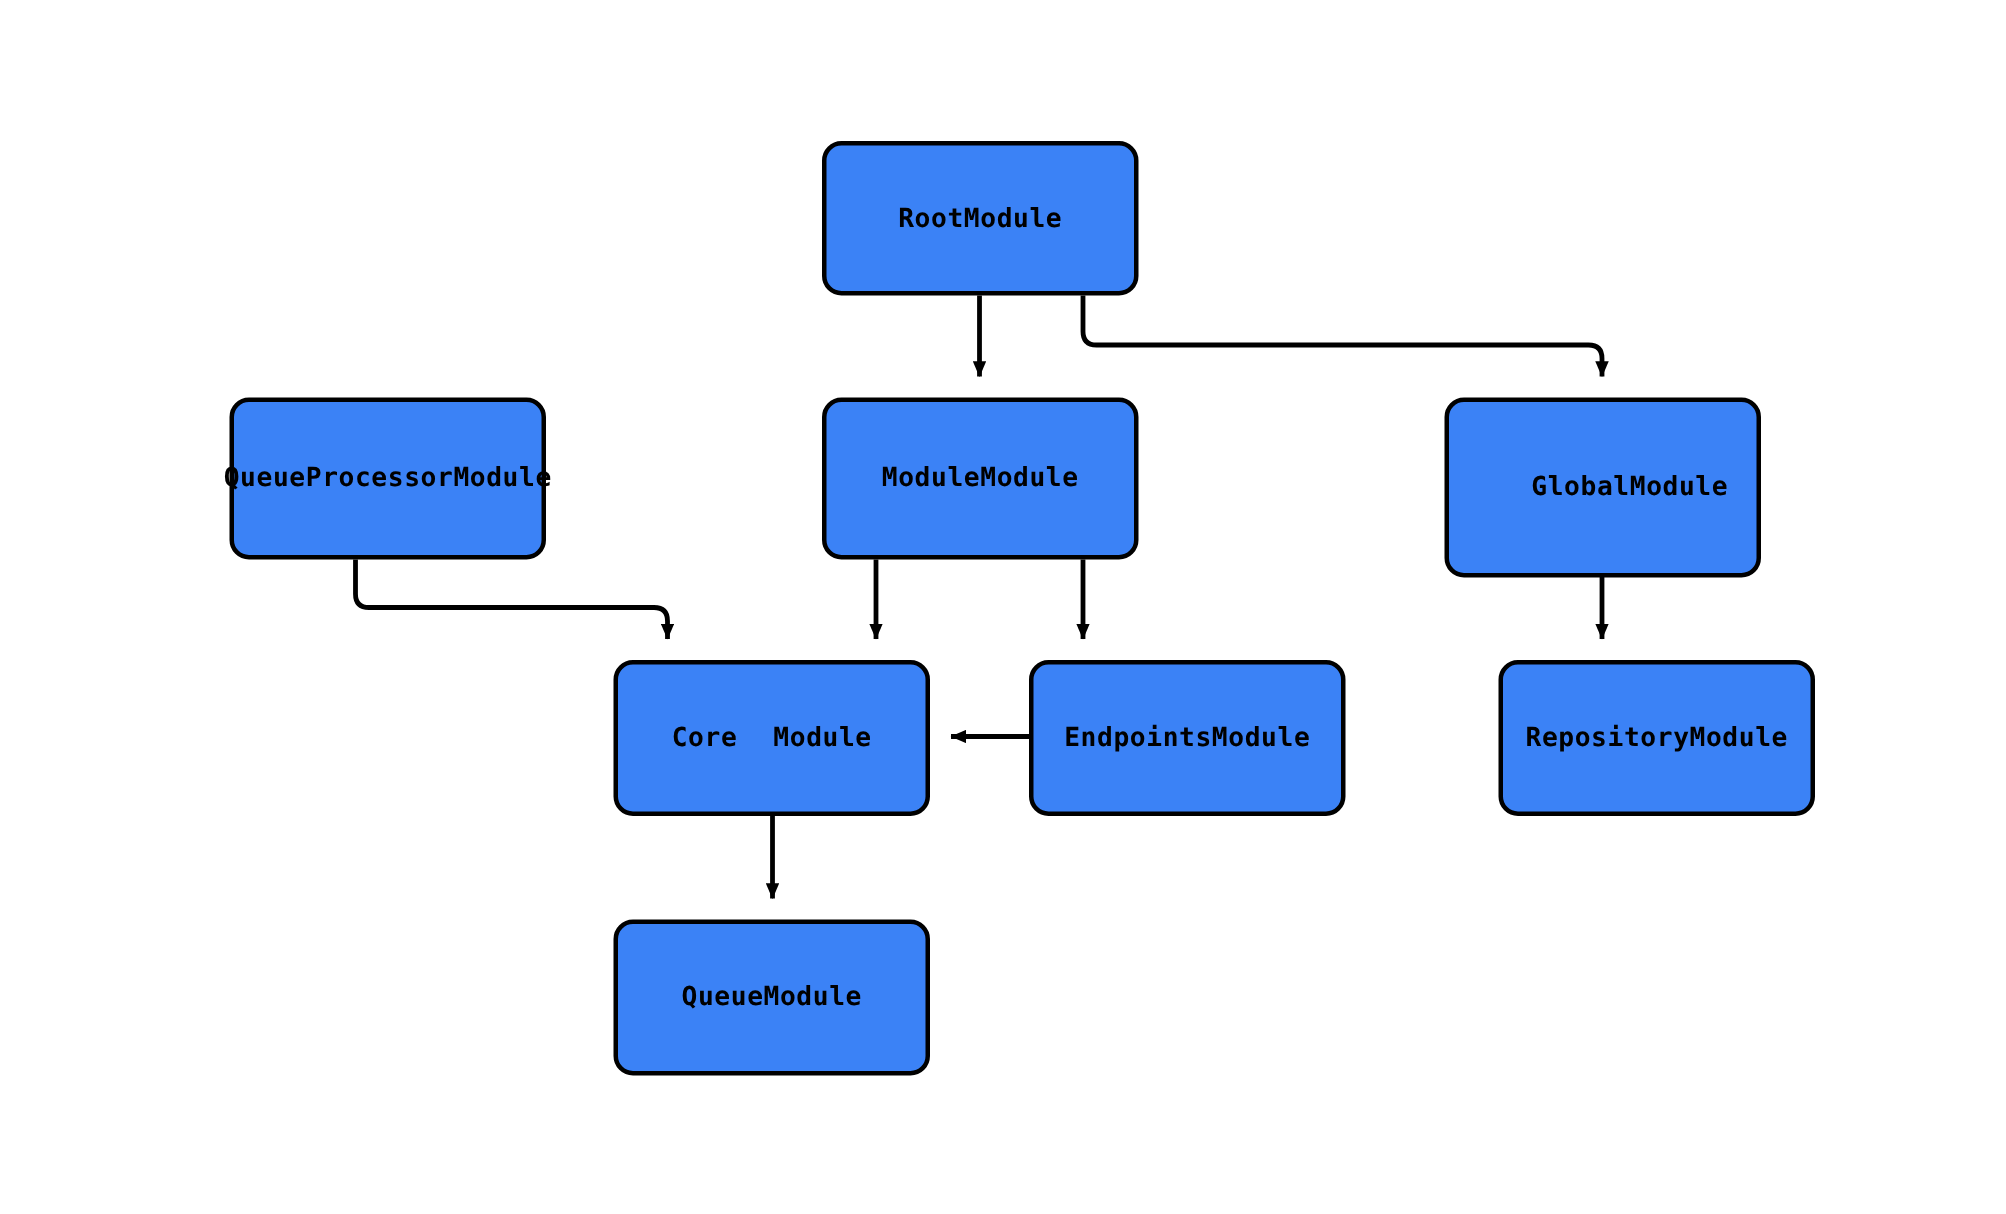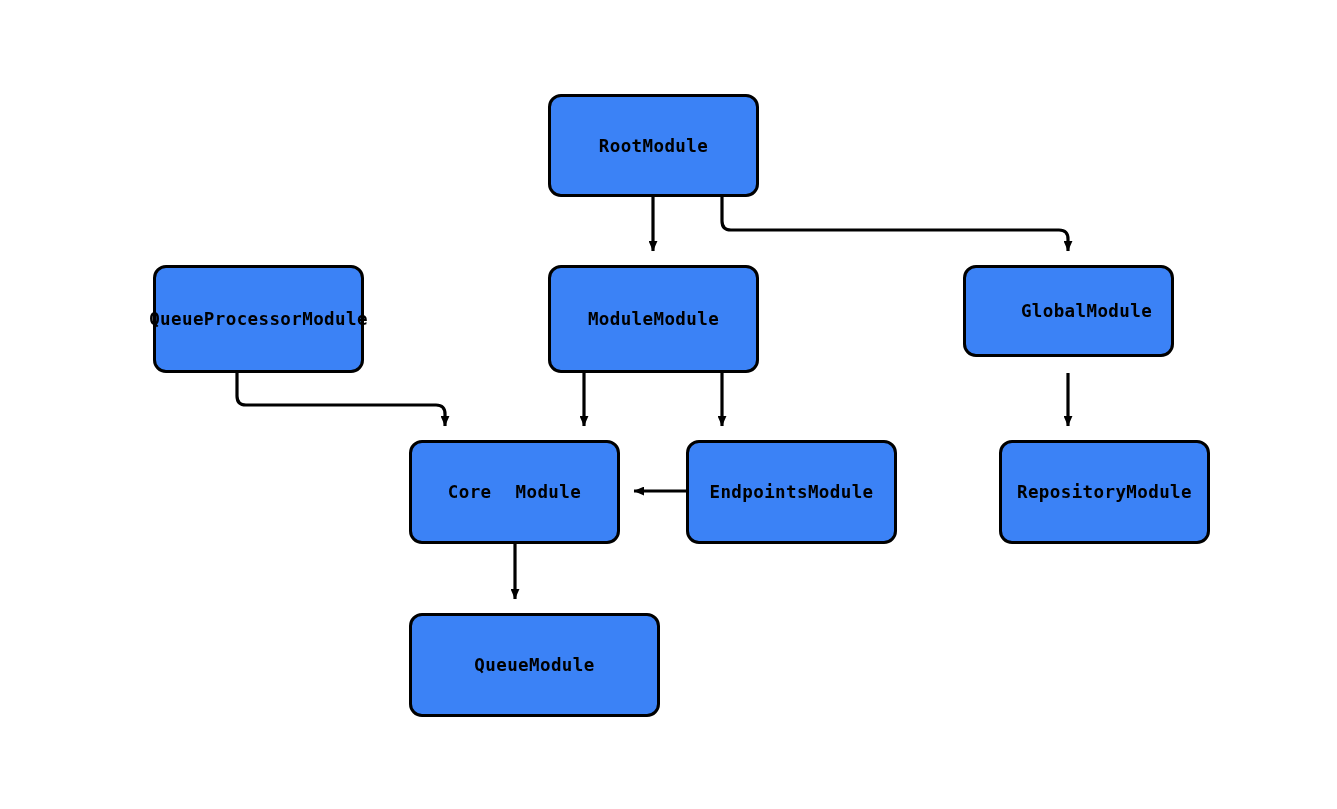--- a/index.html
+++ b/index.html
@@ -83,38 +83,38 @@
   <div class="node-box" style="left:133px; top:265px; width:211px; height:108px;margin-left:20px;">
     <div class="node-label">QueueProcessor</div>
     <div class="node-label">Module</div>
   </div>
 
   <div class="node-box" style="left:548px; top:265px; width:211px; height:108px;">
     <div class="node-label">Module</div>
     <div class="node-label">Module</div>
   </div>
 
-  <div class="node-box" style="left:963px; top:265px; width:211px; height:92px;padding-left:36px;">
+  <div class="node-box" style="left:963px; top:265px; width:211px; height:120px;padding-left:36px;">
     <div class="node-label">Global</div>
     <div class="node-label">Module</div>
   </div>
 
   <div class="node-box" style="left:409px; top:440px; width:211px; height:104px;gap:24px;">
     <div class="node-label">Core</div>
     <div class="node-label">Module</div>
   </div>
 
   <div class="node-box" style="left:686px; top:440px; width:211px; height:104px;">
     <div class="node-label">Endpoints</div>
     <div class="node-label">Module</div>
   </div>
 
   <div class="node-box" style="left:963px; top:440px; width:211px; height:104px;margin-left:36px;">
     <div class="node-label">Repository</div>
     <div class="node-label">Module</div>
   </div>
 
-  <div class="node-box" style="left:409px; top:613px; width:251px; height:104px;">
+  <div class="node-box" style="left:409px; top:613px; width:211px; height:104px;">
     <div class="node-label">Queue</div>
     <div class="node-label">Module</div>
   </div>
 
 </div>
 
 </body></html>

